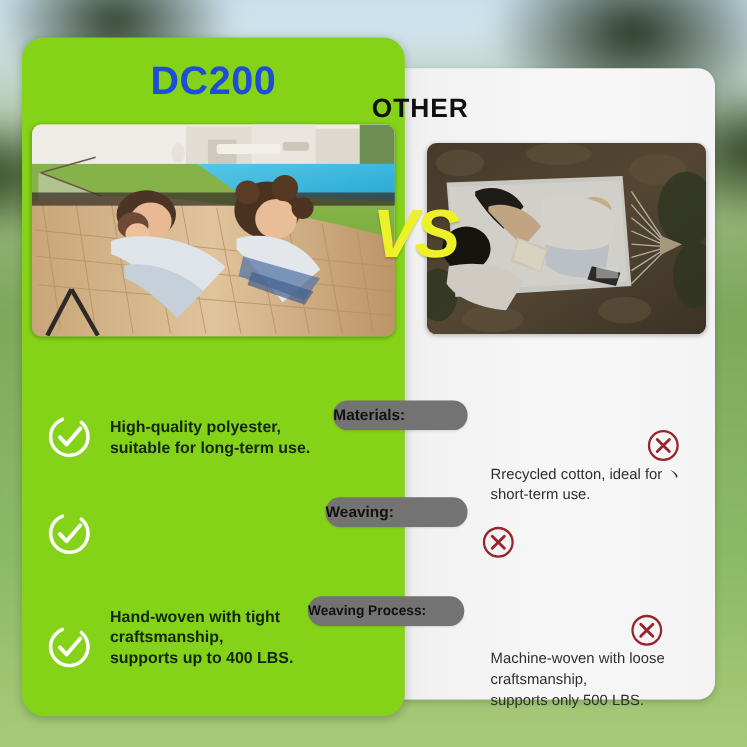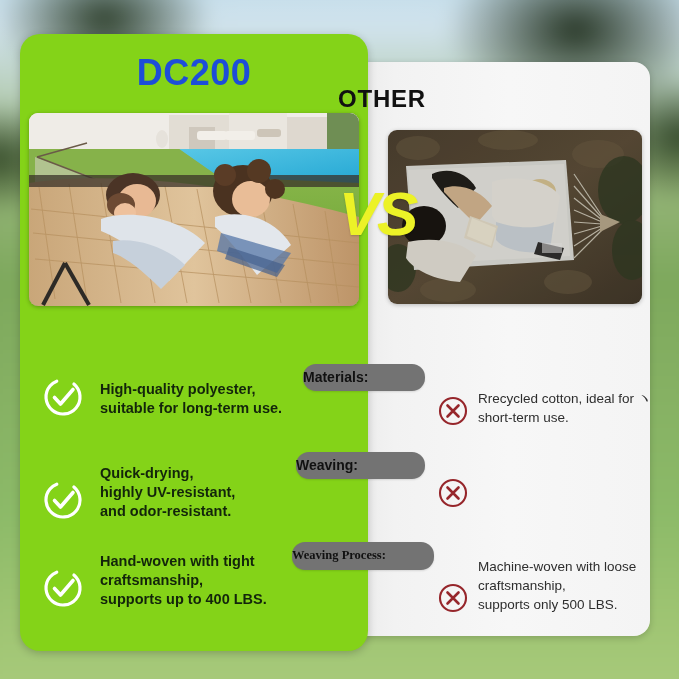--- a/index.html
+++ b/index.html
@@ -121,21 +121,21 @@
     color: #ecf227;
     line-height: 76px;
     text-align: center;
     letter-spacing: -3px;
     text-shadow: 0 1px 2px rgba(0,0,0,0.18);
   }
 
   
   .pro-row, .con-row { position: absolute; display: flex; align-items: flex-end; margin-top: 28px; }
   .pro-row { left: 42px; }
-  .con-row { left: 437px; }
+  .con-row { left: 437px; flex-direction: column; }
 
   .tick-icon, .cross-icon { flex: 0 0 auto; width: 42px; height: 42px; }
   .cross-icon { width: 32px; height: 32px; }
   .tick-icon svg, .cross-icon svg { display: block; width: 100%; height: 100%; }
 
   .pro-text {
     margin-left: 16px;
     color: #13250b;
     font-size: 14.5px;
     font-weight: bold;
@@ -158,21 +158,21 @@
     color: #111111;
     border-radius: 13px;
     font-size: 14px;
     font-weight: bold;
     text-align: left;
     padding: 5px 0 6px 0;
     box-shadow: 0 1px 2px rgba(0,0,0,0.12);
   }
   #pill-0 { left: 303px; top: 364px; width: 122px; }
   #pill-1 { left: 296px; top: 452px; width: 129px; }
-  #pill-2 { left: 292px; top: 542px; width: 142px; font-size: 12.5px; padding: 6px 0 7px 0; font-family: Liberation Serif, serif; }
+  #pill-2 { left: 280px; top: 542px; width: 142px; font-size: 12.5px; padding: 6px 0 7px 0; }
 </style>
 </head>
 <body>
 
 <div id="bg-scene"></div>
 <div id="bg-veil"></div>
 
 <div id="other-panel"></div>
 
 <div id="dc-panel"></div>
@@ -333,23 +333,20 @@
 suitable for long-term use.</span>
 </div>
 
 <div class="pro-row" style="top:436px">
   <span class="tick-icon">
     <svg viewBox="0 0 42 42">
       <circle cx="21" cy="21" r="17" fill="none" stroke="#ffffff" stroke-width="3.2" stroke-dasharray="88 20" stroke-linecap="round" transform="rotate(-50 21 21)"></circle>
       <path d="M12.5 21.5 L18.5 28 L31 13.5" fill="none" stroke="#ffffff" stroke-width="3.6" stroke-linecap="round" stroke-linejoin="round"></path>
     </svg>
   </span>
-  <span class="pro-text">Quick-drying,
-highly UV-resistant,
-and odor-resistant.</span>
 </div>
 
 <div class="pro-row" style="top:524px">
   <span class="tick-icon">
     <svg viewBox="0 0 42 42">
       <circle cx="21" cy="21" r="17" fill="none" stroke="#ffffff" stroke-width="3.2" stroke-dasharray="88 20" stroke-linecap="round" transform="rotate(-50 21 21)"></circle>
       <path d="M12.5 21.5 L18.5 28 L31 13.5" fill="none" stroke="#ffffff" stroke-width="3.6" stroke-linecap="round" stroke-linejoin="round"></path>
     </svg>
   </span>
   <span class="pro-text">Hand-woven with tight

